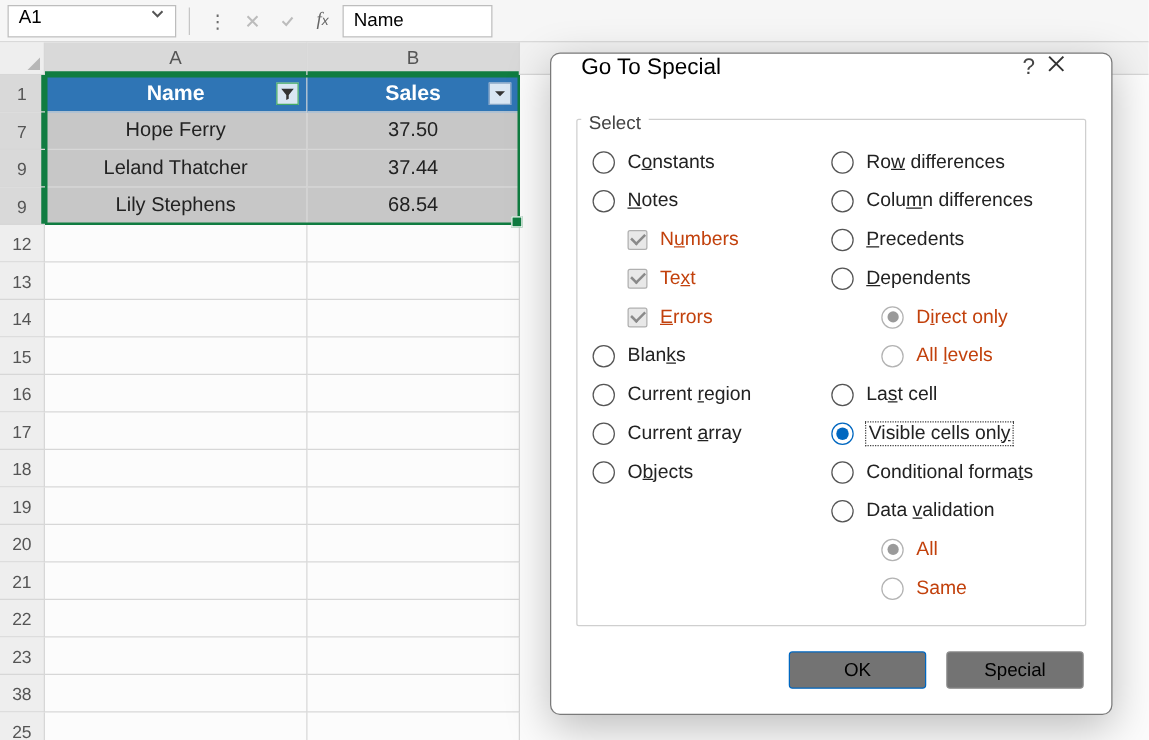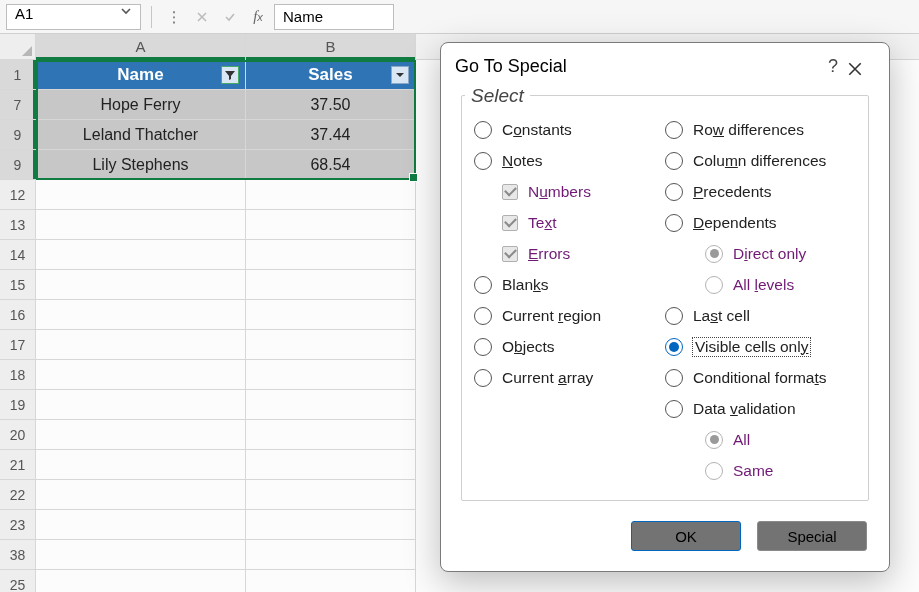--- a/index.html
+++ b/index.html
@@ -37,35 +37,35 @@
   .filter-btn svg { width:12px;height:12px; }
   .filter-btn.plain { border:1px solid #8aa8c8; }
   .data-row .cell { background:#c7c7c7; color:#222;}
 
   
   .marquee { position:absolute; border:2px solid #107c41; pointer-events:none; }
   .marquee::after { content:""; position:absolute; right:-4px; bottom:-4px; width:7px; height:7px; background:#107c41; border:1px solid #fff;}
 
   
   .dialog { position:absolute; left:440px; top:42px; width:450px; height:530px; background:#fff; border:1px solid #7a7a7a; border-radius:8px; box-shadow:0 10px 35px rgba(0,0,0,.25); display:flex; flex-direction:column;}
-  .dlg-title { display:flex; align-items:flex-end; height:40px; padding:0 14px; font-size:18px;}
+  .dlg-title { display:flex; align-items:flex-start; height:40px; padding:0 24px; font-size:18px;}
   .dlg-title .sp { flex:1;}
   .dlg-title .help { font-size:18px; color:#444; width:28px; text-align:center;}
   .dlg-title .close { width:28px; text-align:center;}
   .dlg-title .close svg{width:16px;height:16px;}
   .dlg-body { padding:6px 20px 12px 20px; flex:1;}
-  .fieldset-label { font-size:19px; color:#444; position:relative;font-style:italic; }
+  .fieldset-label { font-size:15px; color:#444; position:relative; }
   .group { border:1px solid #cfcfcf; border-radius:2px; margin-top:-10px; padding:18px 12px 14px 12px; }
   .fieldset-label span{ background:#fff; padding:0 6px; position:relative; top:2px; left:4px;}
   .cols { display:flex; }
   .col { flex:1; }
   .opt { display:flex; align-items:center; gap:10px; height:31px; font-size:15.5px; color:#222; }
   .opt.ind1 { padding-left:28px; }
   .opt.ind2 { padding-left:40px; }
-  .opt.disabled { color:#701a75; }
+  .opt.disabled { color:#c2410c; }
   .radio { width:18px;height:18px; border:1.6px solid #555; border-radius:50%; display:flex;align-items:center;justify-content:center; flex-shrink:0;}
   .radio.checked{ border-color:#0067c0; }
   .radio.checked::after{content:"";width:10px;height:10px;border-radius:50%;background:#0067c0;}
   .radio.disabled{ border-color:#b3b3b3;}
   .radio.disabled.filled::after{content:"";width:9px;height:9px;border-radius:50%;background:#9a9a9a;}
   .chk { width:16px;height:16px; border:1.5px solid #b0b0b0; background:#e8e8e8; display:flex;align-items:center;justify-content:center; flex-shrink:0; border-radius:2px;}
   .chk::after{content:"";width:9px;height:5px;border-left:2px solid #8a8a8a;border-bottom:2px solid #8a8a8a; transform:rotate(-45deg) translate(1px,-1px);}
   .ul { text-decoration:underline; }
   .focus-label { outline:1px dotted #444; padding:0 2px;}
   .dlg-buttons { display:flex; gap:16px; justify-content:flex-end; padding:8px 22px 20px 0;}
@@ -312,25 +312,25 @@
           <div class="opt">
               <span class="radio"></span>
               <span>Blan<span class="ul">k</span>s</span>
             </div>
           <div class="opt">
               <span class="radio"></span>
               <span>Current <span class="ul">r</span>egion</span>
             </div>
           <div class="opt">
               <span class="radio"></span>
+              <span>Current <span class="ul">a</span>rray</span>
+            </div>
+          <div class="opt">
+              <span class="radio"></span>
               <span>O<span class="ul">b</span>jects</span>
-            </div>
-          <div class="opt">
-              <span class="radio"></span>
-              <span>Current <span class="ul">a</span>rray</span>
             </div>
         </div>
         <div class="col">
           <div class="opt">
               <span class="radio"></span>
               <span>Ro<span class="ul">w</span> differences</span>
             </div>
           <div class="opt">
               <span class="radio"></span>
               <span>Colu<span class="ul">m</span>n differences</span>

